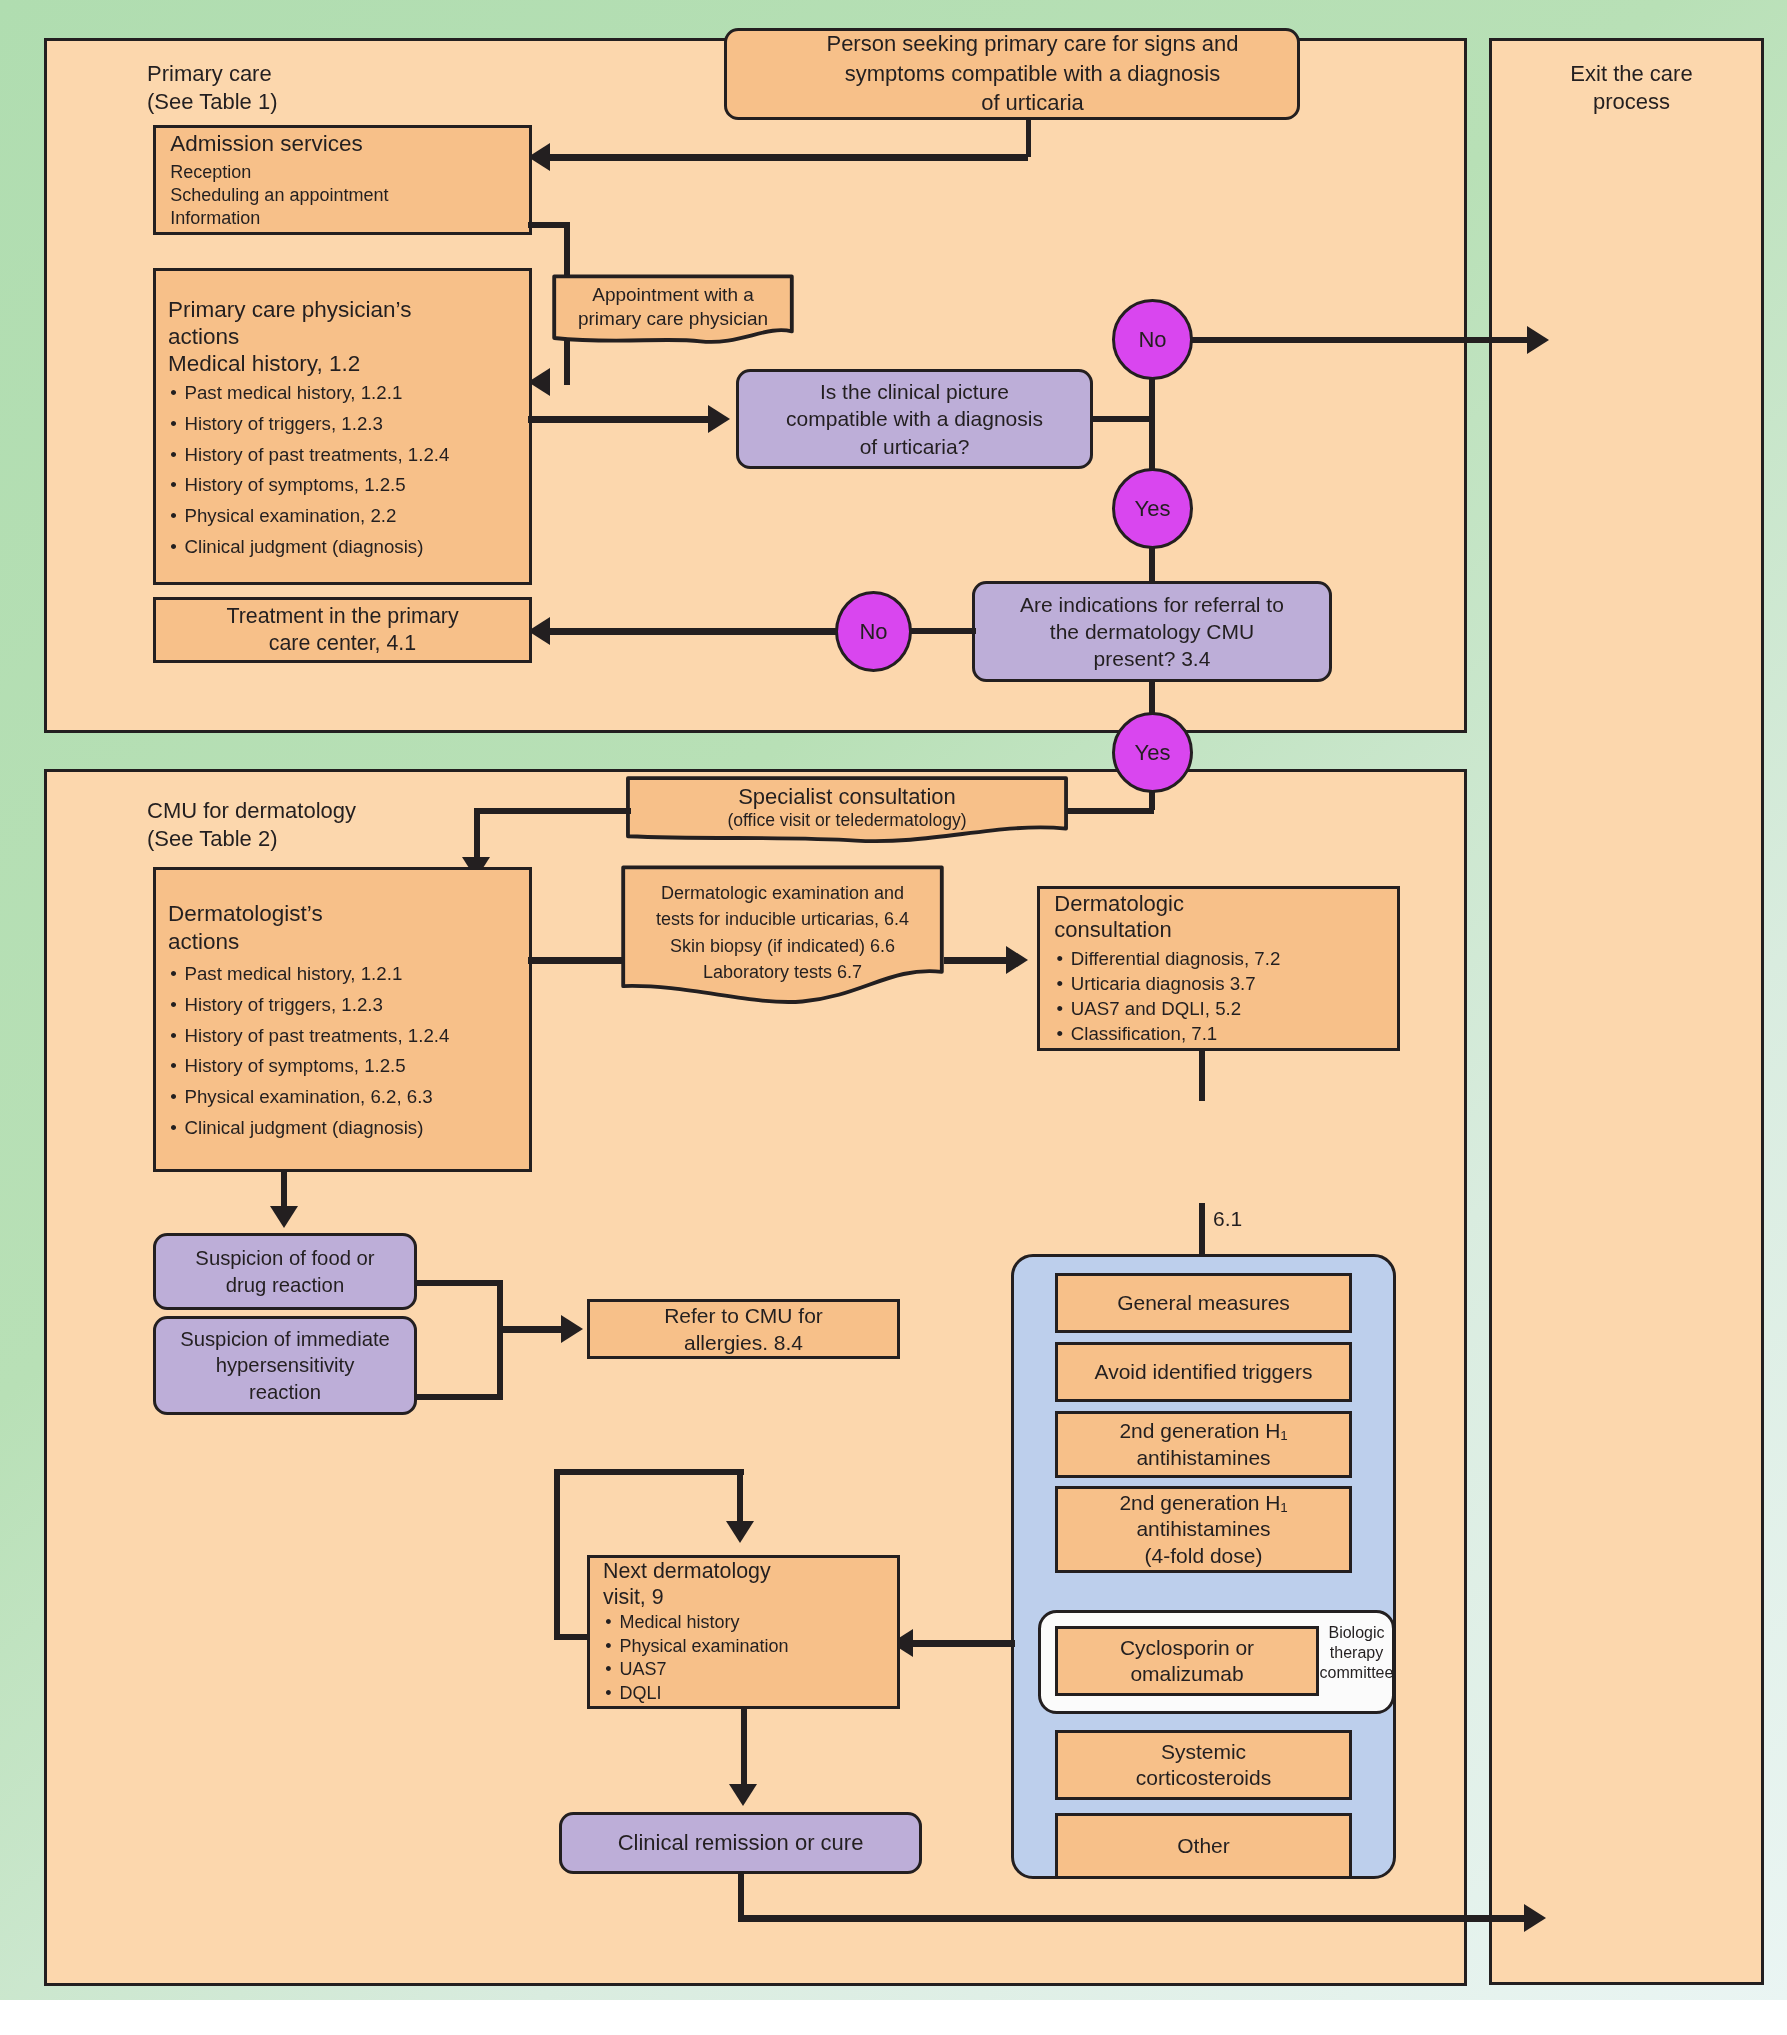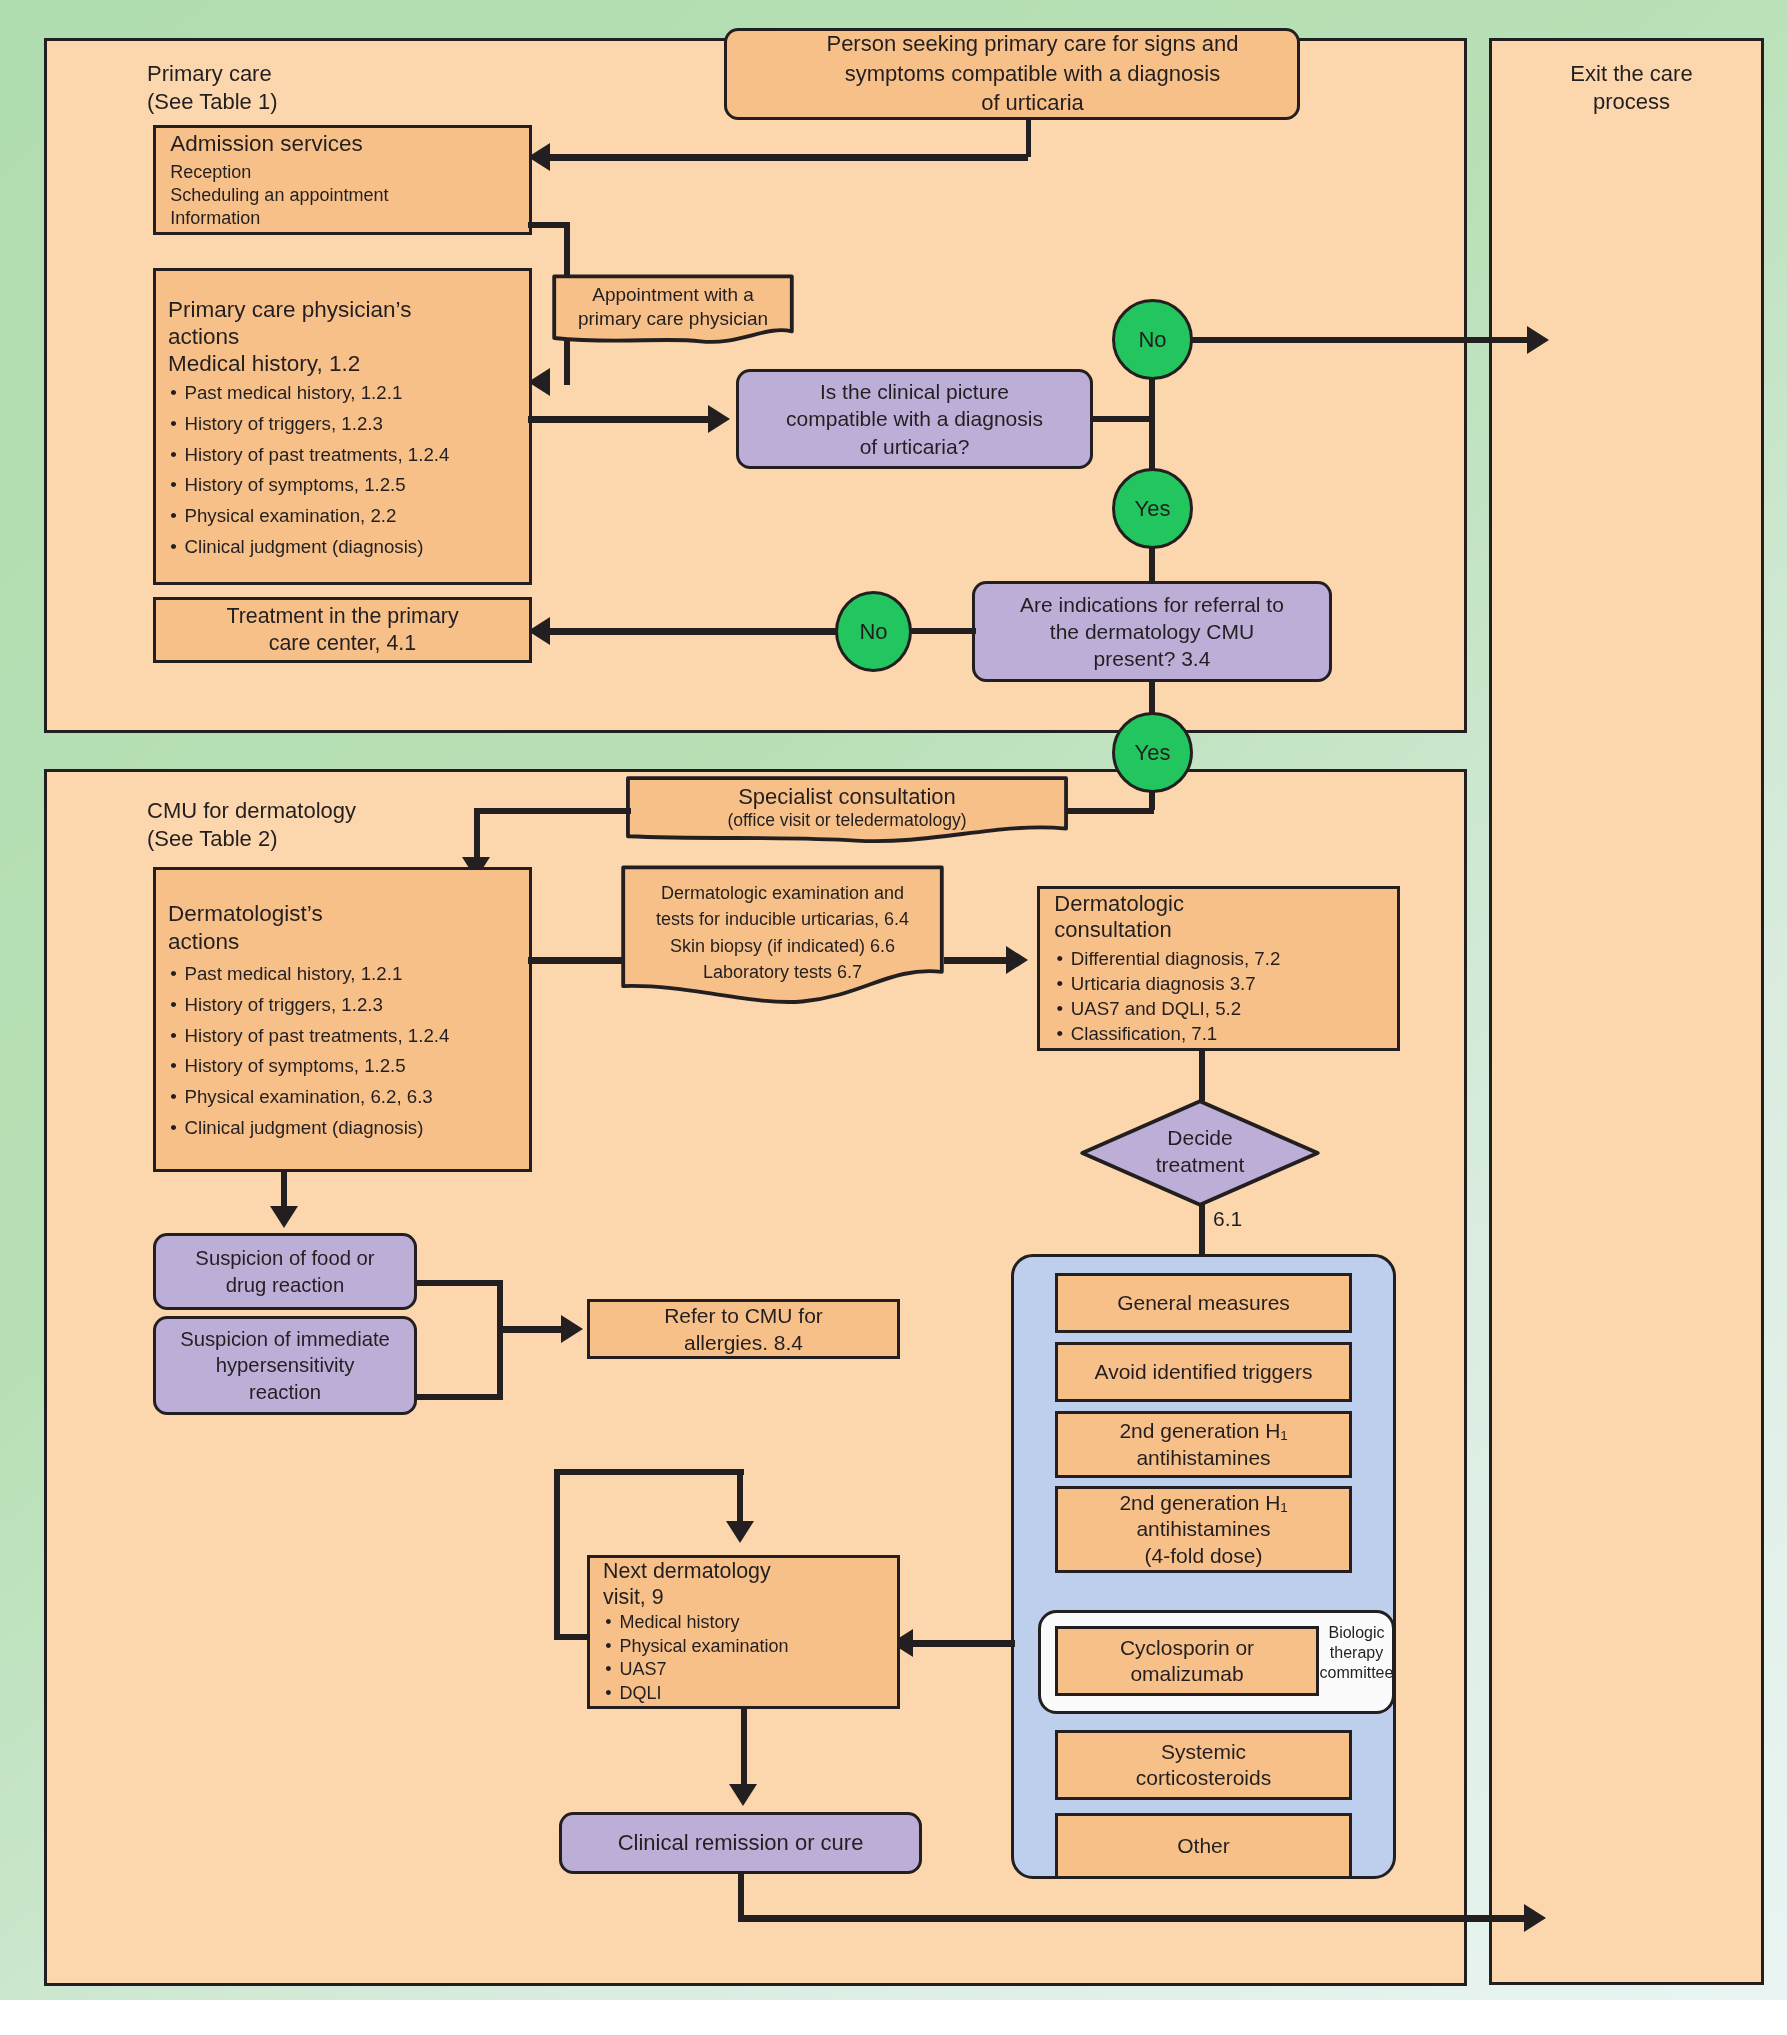--- a/index.html
+++ b/index.html
@@ -12,21 +12,21 @@
   .box{position:absolute;background:#f7c089;border:3.3px solid #231f20;box-sizing:border-box;
        display:flex;flex-direction:column;justify-content:center;color:#231f20;}
   .box.center{align-items:center;text-align:center;}
   .box.left{align-items:flex-start;text-align:left;}
   .rbox{position:absolute;background:#bdaed8;border:3.8px solid #231f20;border-radius:14.3px;
         box-sizing:border-box;display:flex;align-items:center;justify-content:center;
         text-align:center;color:#231f20;}
   .obox-round{position:absolute;background:#f7c089;border:3.8px solid #231f20;border-radius:14.3px;
         box-sizing:border-box;display:flex;align-items:center;justify-content:center;
         text-align:center;color:#231f20;padding-left:41px;}
-  .ellipse{position:absolute;background:#22c55e;border:3.3px solid #231f20;border-radius:50%;
+  .ellipse{position:absolute;background:#d946ef;border:3.3px solid #231f20;border-radius:50%;
         box-sizing:border-box;display:flex;align-items:center;justify-content:center;
         text-align:center;color:#231f20;}
   .diamond{position:absolute;}
   .line{position:absolute;background:#231f20;}
   .arrow{position:absolute;width:0;height:0;}
   .ar-right{border-top:14.3px solid transparent;border-bottom:14.3px solid transparent;border-left:22px solid #231f20;}
   .ar-left{border-top:14.3px solid transparent;border-bottom:14.3px solid transparent;border-right:22px solid #231f20;}
   .ar-down{border-left:14.3px solid transparent;border-right:14.3px solid transparent;border-top:22px solid #231f20;}
   .sect-title{position:absolute;color:#231f20;font-size:22px;line-height:1.28;white-space:pre-line;}
   .bluepanel{position:absolute;background:#bdcfec;border:3.8px solid #231f20;border-radius:22px;box-sizing:border-box;}
@@ -200,27 +200,20 @@
     <ul class="bul" style="font-size:18.7px;line-height:1.34;">
       <li>Differential diagnosis, 7.2</li>
       <li>Urticaria diagnosis 3.7</li>
       <li>UAS7 and DQLI, 5.2</li>
       <li>Classification, 7.1</li>
     </ul>
   </div>
 
   <div class="line" style="left:1199px;top:1049px;width:6px;height:52px;"></div>
 
-  <div class="diamond" style="left:1079px;top:1098px;width:242px;height:110px;">
-    <svg width="242" height="110" viewBox="0 0 440 200">
-      <polygon points="220,6 434,100 220,194 6,100" fill="#bdaed8" stroke="#231f20" stroke-width="7" stroke-linejoin="round"></polygon>
-    </svg>
-    <div class="tx" style="position:absolute;left:0;top:26px;width:242px;text-align:center;font-size:21px;line-height:1.3;color:#231f20;">Decide
-treatment</div>
-  </div>
   <div class="line" style="left:1199px;top:1203px;width:6px;height:52px;"></div>
   <div style="position:absolute;left:1213px;top:1207px;font-size:21px;color:#231f20;">6.1</div>
 
   <div class="line" style="left:281px;top:1172px;width:6px;height:38px;"></div>
   <div class="arrow ar-down" style="left:270px;top:1206px;"></div>
 
   <div class="rbox" style="left:153px;top:1233px;width:264px;height:77px;font-size:20.3px;line-height:1.3;">
     <span class="tx">Suspicion of food or
 drug reaction</span>
   </div>

